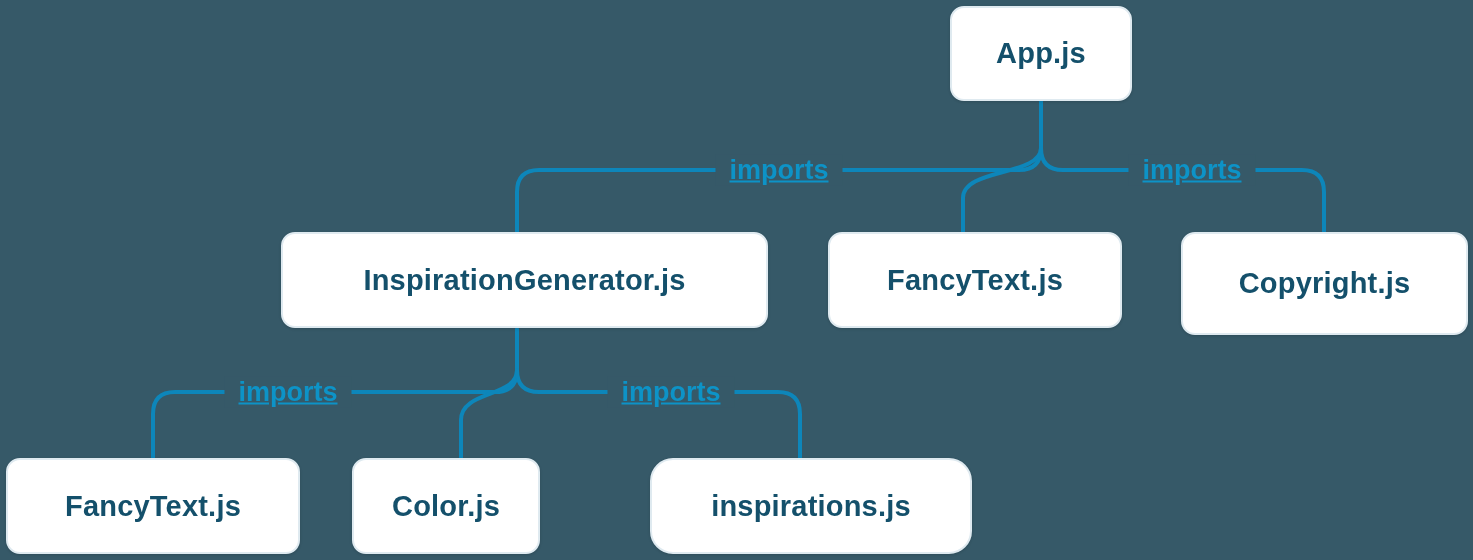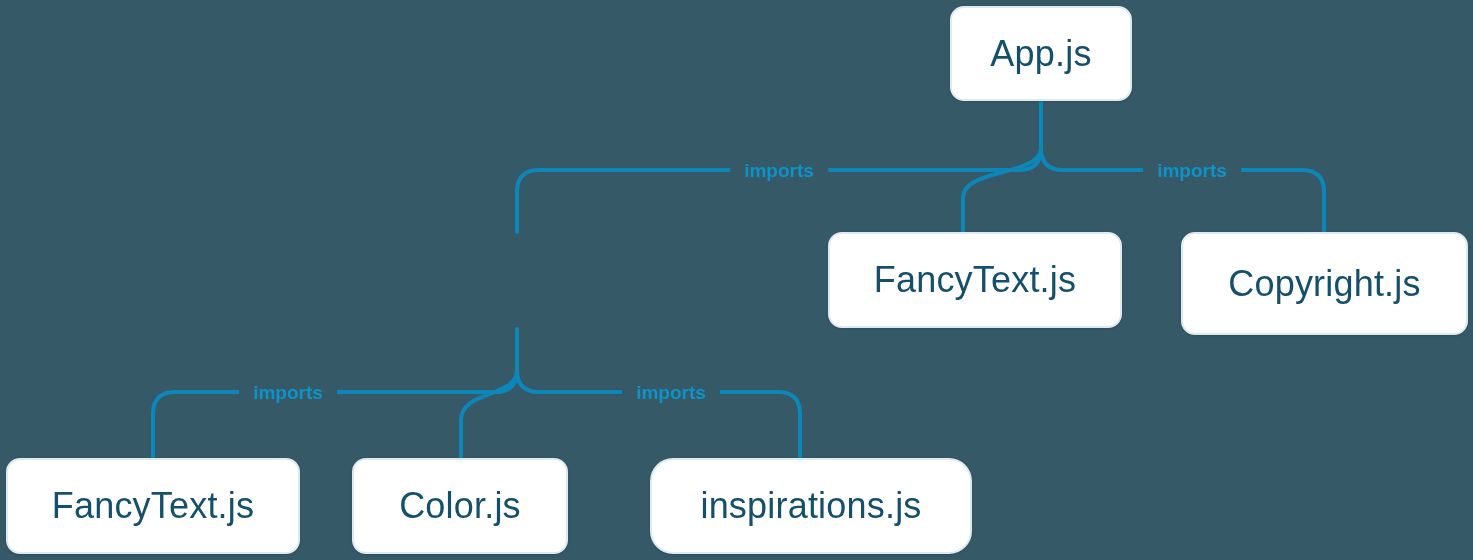--- a/index.html
+++ b/index.html
@@ -34,43 +34,44 @@
     border: 2px solid #dfeaf0;
     border-radius: 14px;
     box-sizing: border-box;
     display: flex;
     align-items: center;
     justify-content: center;
     box-shadow: 0 1px 3px rgba(0,0,0,0.15);
   }
   .node .node-label {
     color: #14506b;
-    font-size: 36px;
-    font-weight: 400;
+    font-size: 29px;
+    font-weight: 700;
     letter-spacing: 0.2px;
     white-space: nowrap;
   }
   .edge-label {
     position: absolute;
     transform: translate(-50%, -50%);
     background: #365968;
     color: #0d93c7;
-    font-size: 19px;
+    font-size: 27px;
     font-weight: 700;
     padding: 2px 14px;
     white-space: nowrap;
     line-height: 1;
+    text-decoration: underline;
   }
   
   #node-app                 { left: 950px;  top: 6px;   width: 182px; height: 95px; }
   #node-inspiration-gen     { left: 281px;  top: 232px; width: 487px; height: 96px; }
   #node-fancy-text-top      { left: 828px;  top: 232px; width: 294px; height: 96px; }
   #node-copyright           { left: 1181px; top: 232px; width: 287px; height: 103px; }
   #node-fancy-text-bottom   { left: 6px;    top: 458px; width: 294px; height: 96px; }
-  #node-color               { left: 352px;  top: 458px; width: 216px; height: 96px; }
+  #node-color               { left: 352px;  top: 458px; width: 188px; height: 96px; }
   #node-inspirations        { left: 650px;  top: 458px; width: 322px; height: 96px; border-radius: 23px; }
   
   #edge-label-1 { left: 779px;  top: 170px; }
   #edge-label-2 { left: 1192px; top: 170px; }
   #edge-label-3 { left: 288px;  top: 392px; }
   #edge-label-4 { left: 671px;  top: 392px; }
 </style>
 </head>
 <body>
 
@@ -91,20 +92,23 @@
 
   <span id="edge-label-1" class="edge-label">imports</span>
   <span id="edge-label-2" class="edge-label">imports</span>
   <span id="edge-label-3" class="edge-label">imports</span>
   <span id="edge-label-4" class="edge-label">imports</span>
 
   <div id="node-app" class="node">
     <span class="node-label">App.js</span>
   </div>
 
+  <div id="node-inspiration-gen" class="node">
+    <span class="node-label">InspirationGenerator.js</span>
+  </div>
 
   <div id="node-fancy-text-top" class="node">
     <span class="node-label">FancyText.js</span>
   </div>
 
   <div id="node-copyright" class="node">
     <span class="node-label">Copyright.js</span>
   </div>
 
   <div id="node-fancy-text-bottom" class="node">

